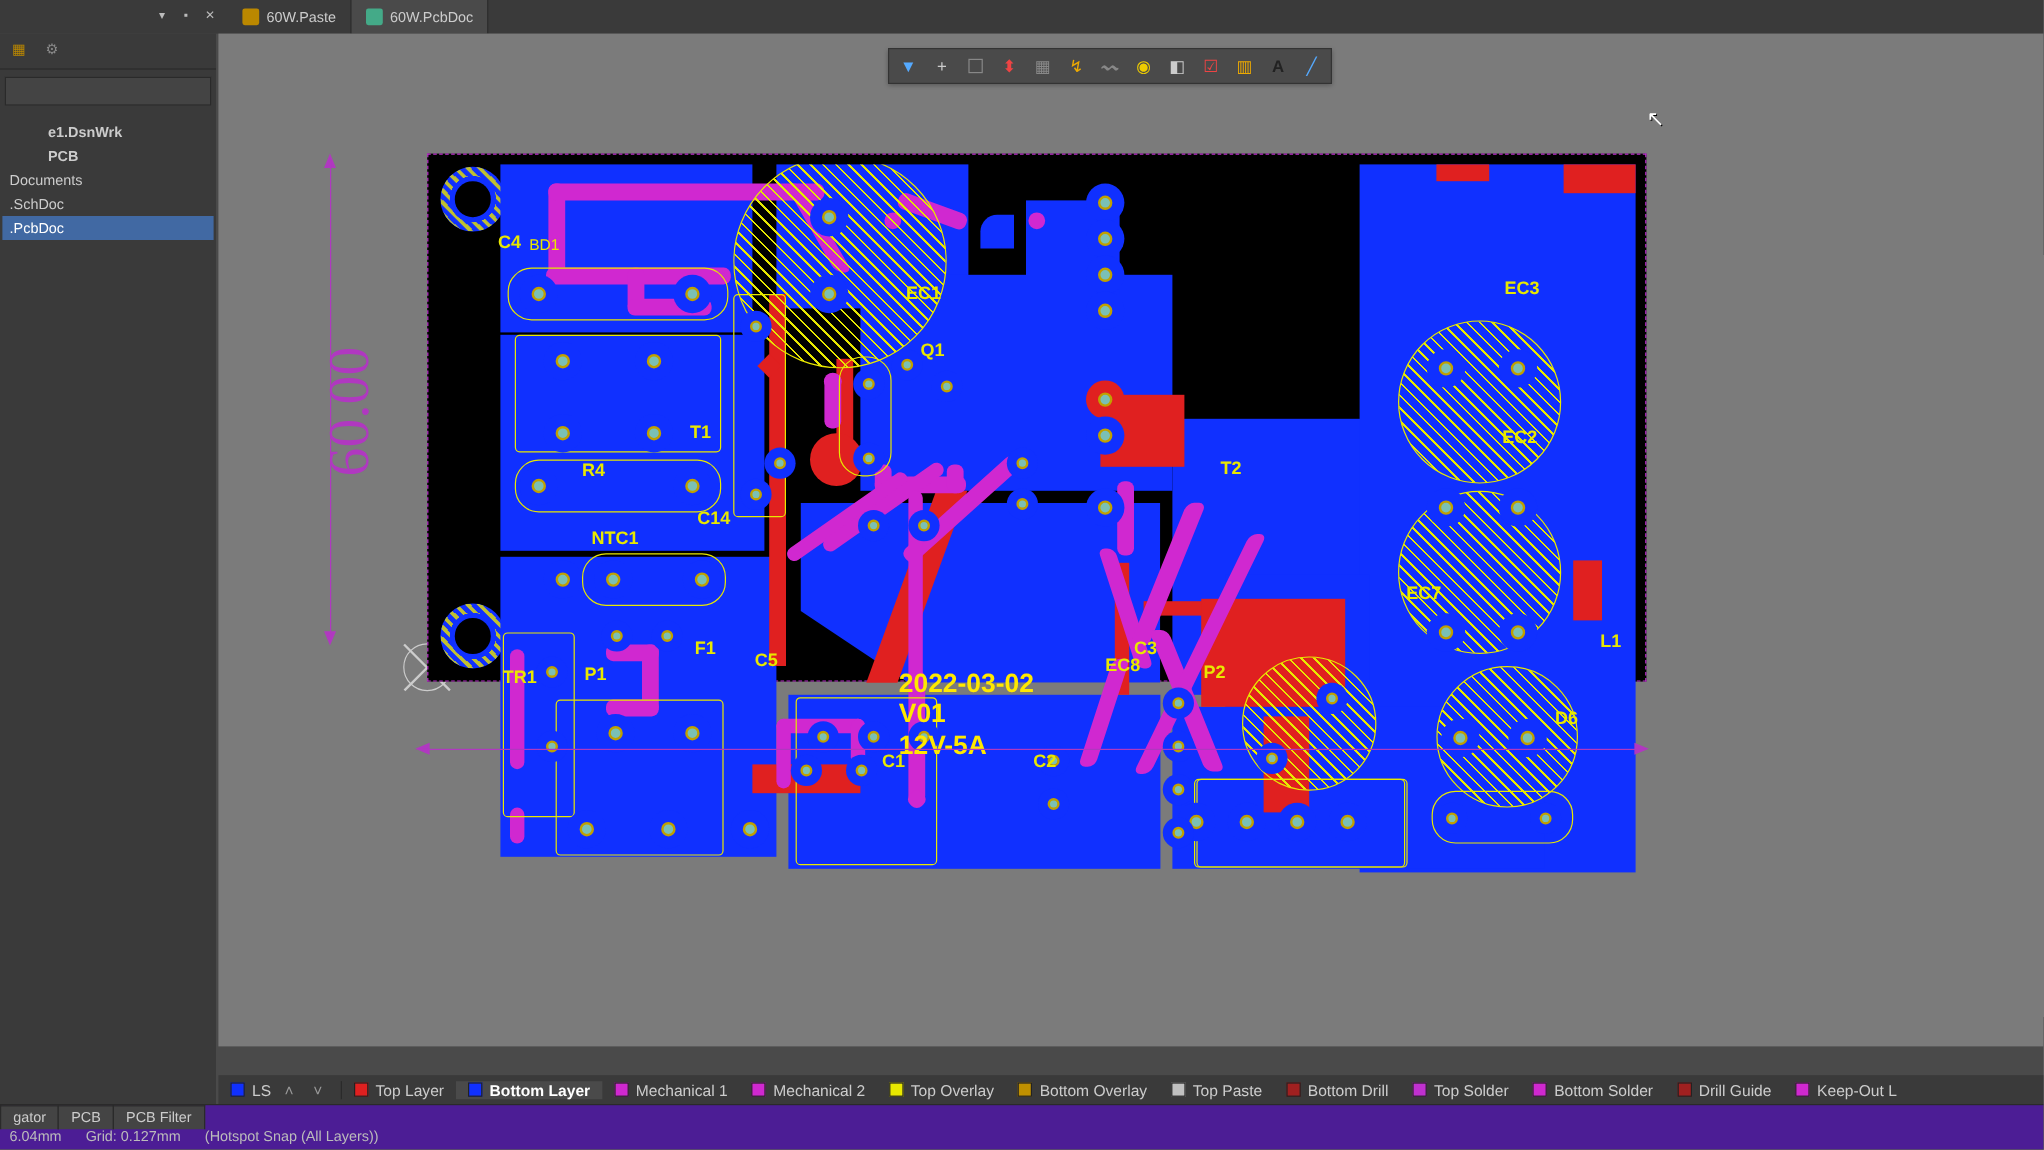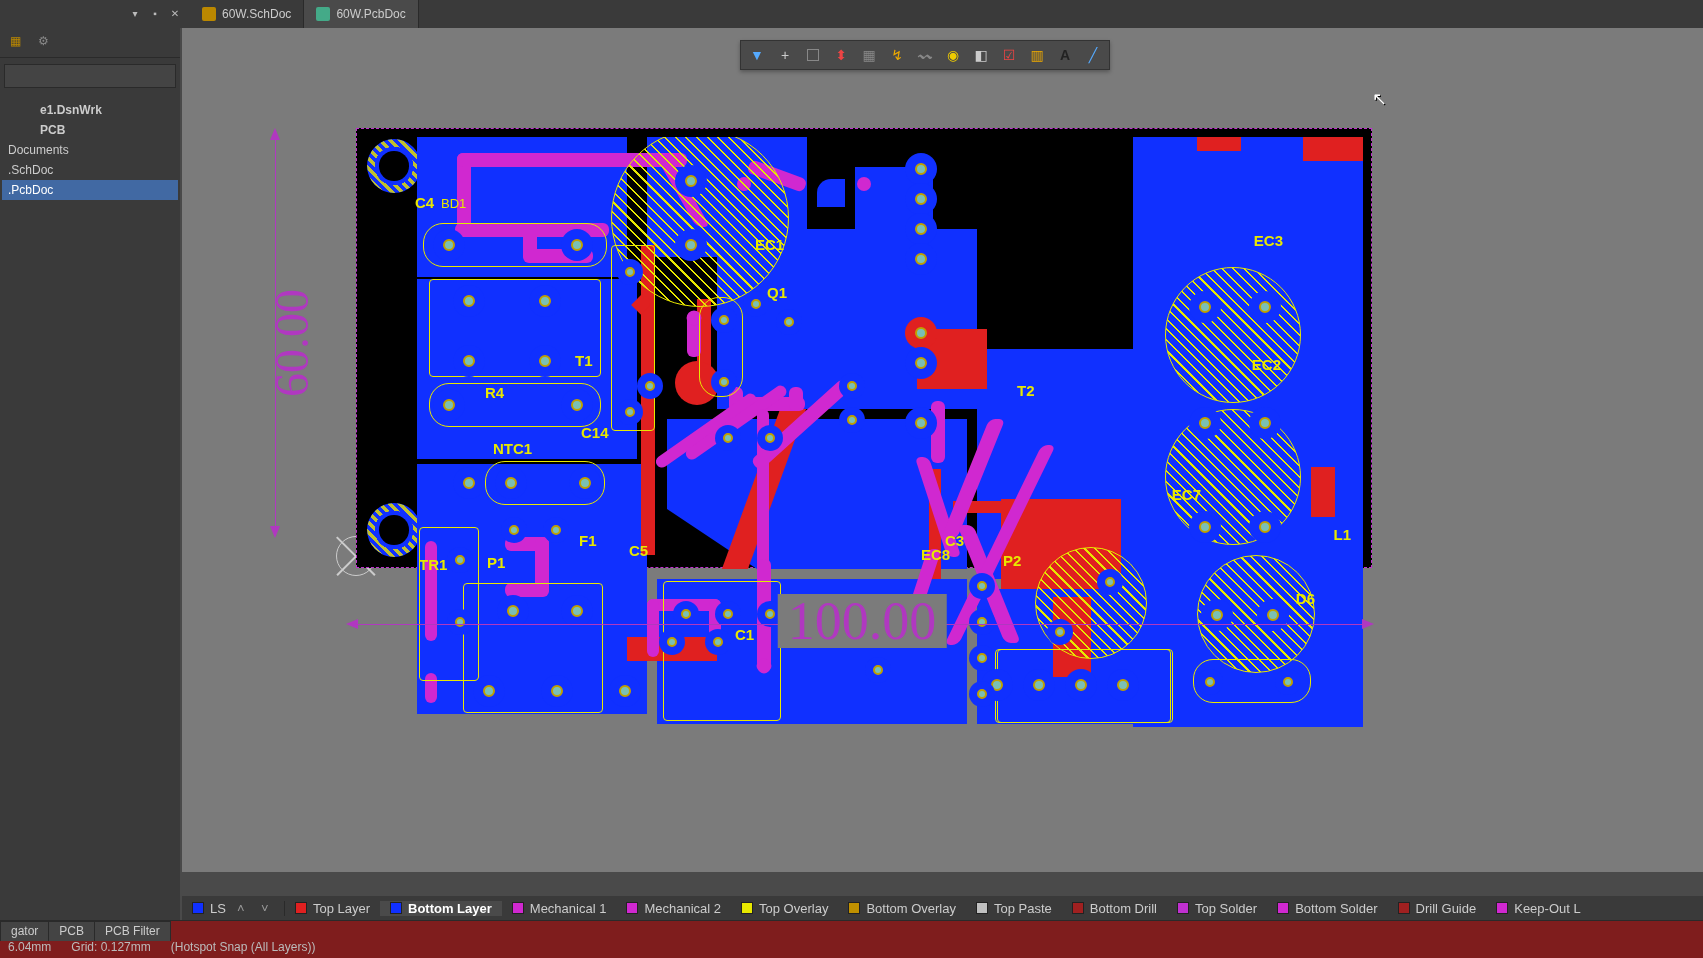--- a/index.html
+++ b/index.html
@@ -63,39 +63,39 @@
 .cap-circ { position:absolute; border:1.5px solid #e8e800; border-radius:50%; background:repeating-linear-gradient(45deg,transparent 0 6px,#e8e800 6px 7.5px); }
 .ovl-text { position:absolute; color:#ffe800; font:bold 22px/1.15 Arial; }
 
 .layer-tabs { position:absolute; left:182px; right:0; bottom:38px; height:24px; background:#3a3a3a; display:flex; align-items:center; font-size:13px; overflow:hidden; }
 .ls-blk { display:flex; align-items:center; padding:0 10px; gap:6px; border-right:1px solid #2a2a2a; }
 .ls-chev { width:18px; text-align:center; cursor:pointer; color:#999; }
 .lt { display:flex; align-items:center; gap:6px; padding:0 10px; cursor:pointer; white-space:nowrap; }
 .lt.sel { background:#4a4a4a; font-weight:bold; color:#fff; }
 .sw { width:12px; height:12px; border:1px solid #222; }
 
-.status { position:absolute; left:0; right:0; bottom:0; height:38px; background:#7f1d1d; border-top:1px solid #2a2a2a; }
+.status { position:absolute; left:0; right:0; bottom:0; height:38px; background:#4c1d95; border-top:1px solid #2a2a2a; }
 .panel-tabs { position:absolute; left:0; top:0; height:20px; display:flex; }
 .ptab { padding:2px 10px; border:1px solid #2a2a2a; border-bottom:none; background:#444; margin-right:-1px; cursor:pointer; font-size:12px; }
 .stat-row { position:absolute; left:0; right:0; bottom:0; height:18px; display:flex; gap:20px; padding:0 8px; color:#bbb; font-size:12px; }
 .cursor-arrow { position:absolute; width:0; height:0; }
 .cursor-arrow::before { content:"↖"; position:absolute; color:#fff; font-size:18px; text-shadow:1px 1px 0 #000; }
 </style>
 </head>
 <body>
 
 <div class="doc-tabs">
   <div class="tab-actions">
     <span class="tab-action">▾</span>
     <span class="tab-action">▪</span>
     <span class="tab-action">✕</span>
   </div>
   <div class="doc-tab sch">
     <div class="ticon"></div>
-    <span>60W.SchDoc</span>
+    <span>60W.Paste</span>
   </div>
   <div class="doc-tab active">
     <div class="ticon"></div>
     <span>60W.PcbDoc</span>
   </div>
 </div>
 
 <div class="sidebar">
   <div class="side-toolbar">
     <div class="side-tool">▦</div>
@@ -481,27 +481,31 @@
       <div class="silk" style="left:588px;top:404px">C3</div>
       <div class="silk" style="left:646px;top:424px">P2</div>
       <div class="silk" style="left:660px;top:254px">T2</div>
       <div class="silk" style="left:564px;top:418px">EC8</div>
       <div class="silk" style="right:170px;top:358px">EC7</div>
       <div class="silk" style="right:90px;top:228px">EC2</div>
       <div class="silk" style="right:88px;top:104px">EC3</div>
       <div class="silk" style="right:20px;top:398px">L1</div>
       <div class="silk" style="right:56px;top:462px">D6</div>
 
+      <div class="ovl-text" style="left:392px;top:428px">
+        <div>2022-03-02</div>
+        <div>V01</div>
+        <div>12V-5A</div>
+      </div>
     </div>
 
     <div class="dim-h">
       <div class="dim-h-arrow-l"></div>
       <div class="dim-h-line"></div>
       <div class="dim-h-arrow-r"></div>
-      <div class="dim-h-txt">100.00</div>
     </div>
   </div>
 
   <div class="cursor-arrow" style="left:1190px;top:60px"></div>
 </div>
 
 <div class="layer-tabs">
   <div class="ls-blk">
     <div class="sw" style="background:#1030ff"></div>
     <span>LS</span>

